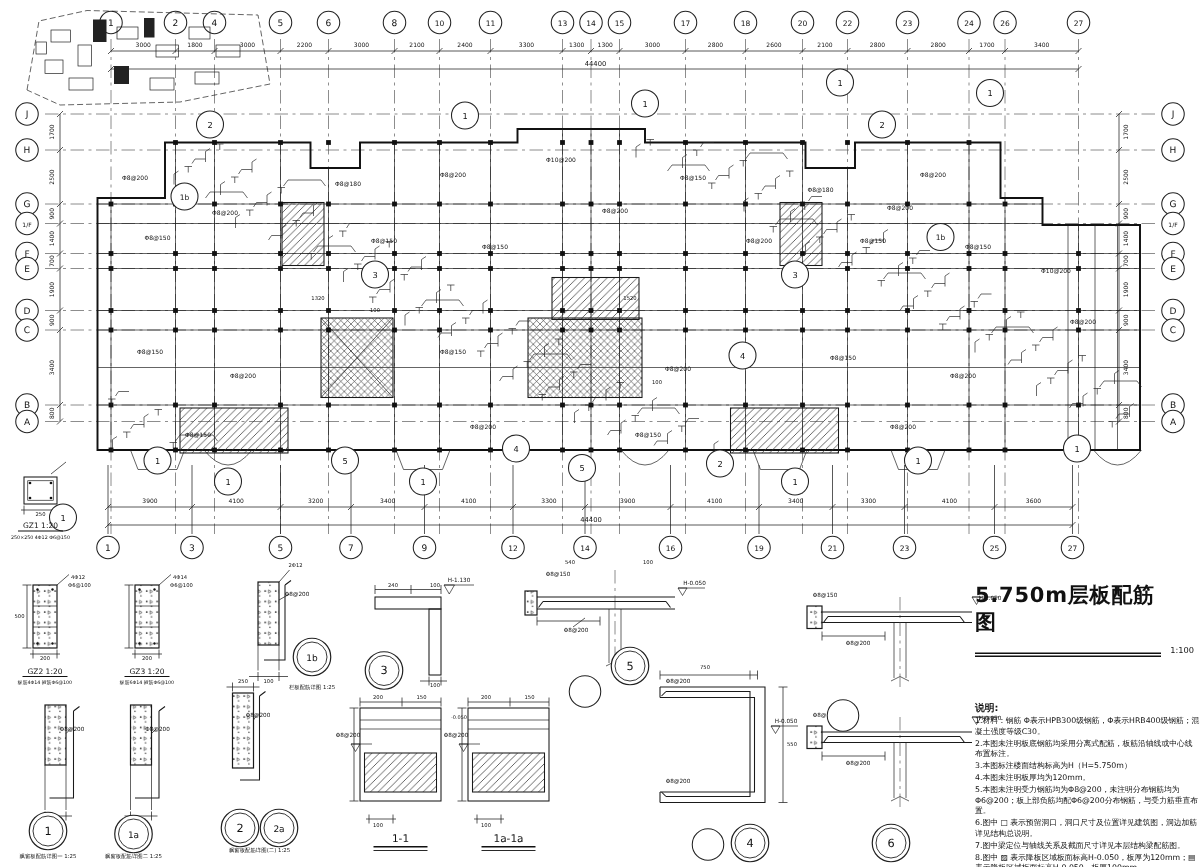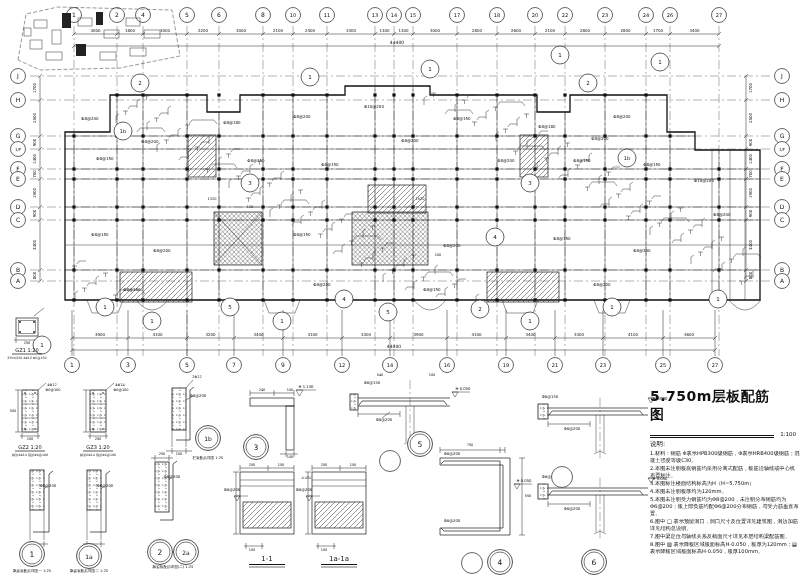--- a/index.html
+++ b/index.html
@@ -13,21 +13,21 @@
   .axis{stroke:#555;stroke-width:.45;stroke-dasharray:9 3 2 3;fill:none;}
   .diml{stroke:#222;stroke-width:.5;fill:none;}
   .conc{fill:url(#pConc);stroke:#1a1a1a;stroke-width:.8;}
   .hdiag{fill:url(#pDiag);stroke:#1a1a1a;stroke-width:.7;}
   .hcross{fill:url(#pCross);stroke:#1a1a1a;stroke-width:.7;}
   .title-block{position:absolute;left:650px;top:388px;width:146px;}
   .title-row{display:flex;align-items:flex-end;gap:6px;}
   .title-text{font-size:14px;font-weight:bold;border-bottom:3px double #111;padding-bottom:11px;letter-spacing:.5px;}
   .title-scale{font-size:5.5px;padding-bottom:1px;}
   .notes{position:absolute;left:650px;top:440px;width:150px;font-size:5.2px;line-height:1.35;}
-  .notes-title{font-size:6.5px;font-weight:normal;margin-bottom:1px;}
+  .notes-title{font-size:6.5px;font-weight:bold;margin-bottom:1px;margin-top:28px;}
   .note-item{margin-bottom:1px;}
 </style>
 </head>
 <body>
 
 <div class="sheet">
 <svg id="cad" width="800" height="578" viewBox="0 0 800 578">
   <defs>
     <pattern id="pDiag" width="5" height="5" patternUnits="userSpaceOnUse">
       <path d="M0,5 L5,0" stroke="#333" stroke-width="0.5"></path>

